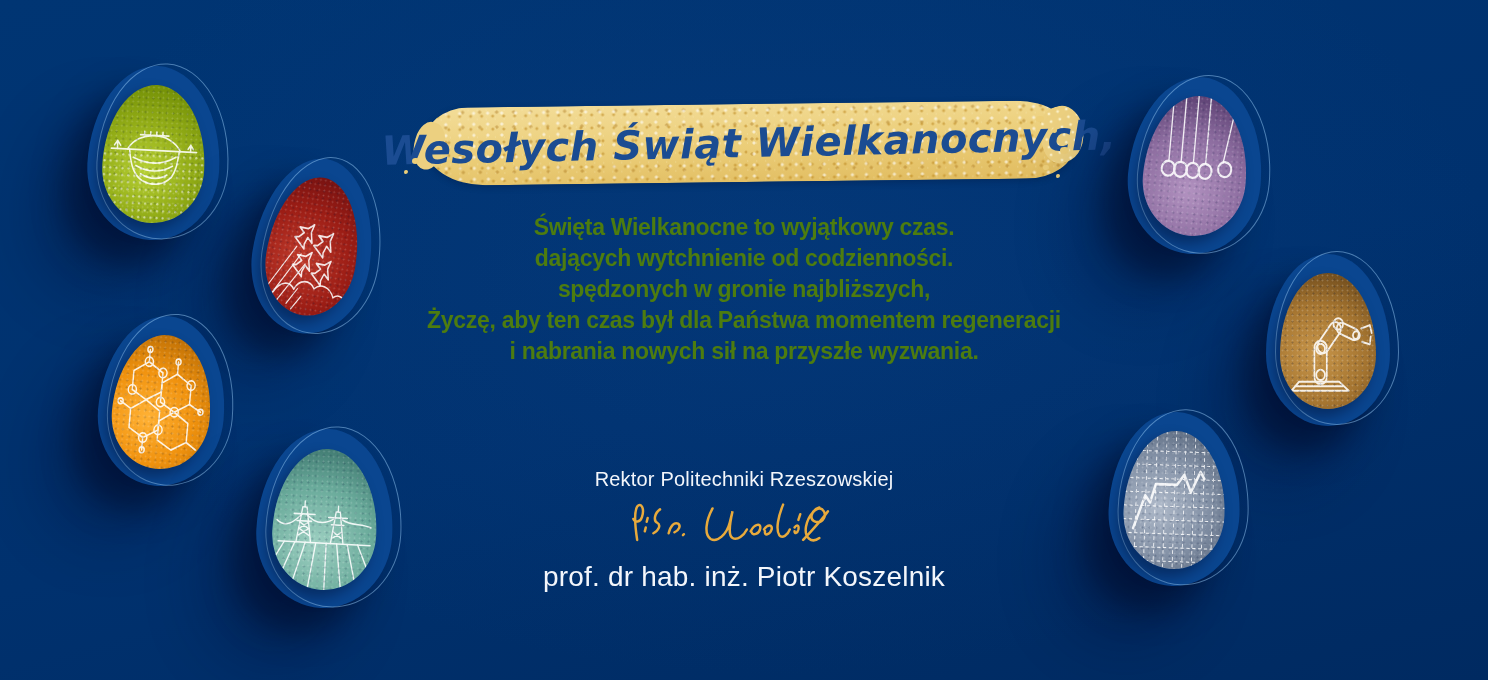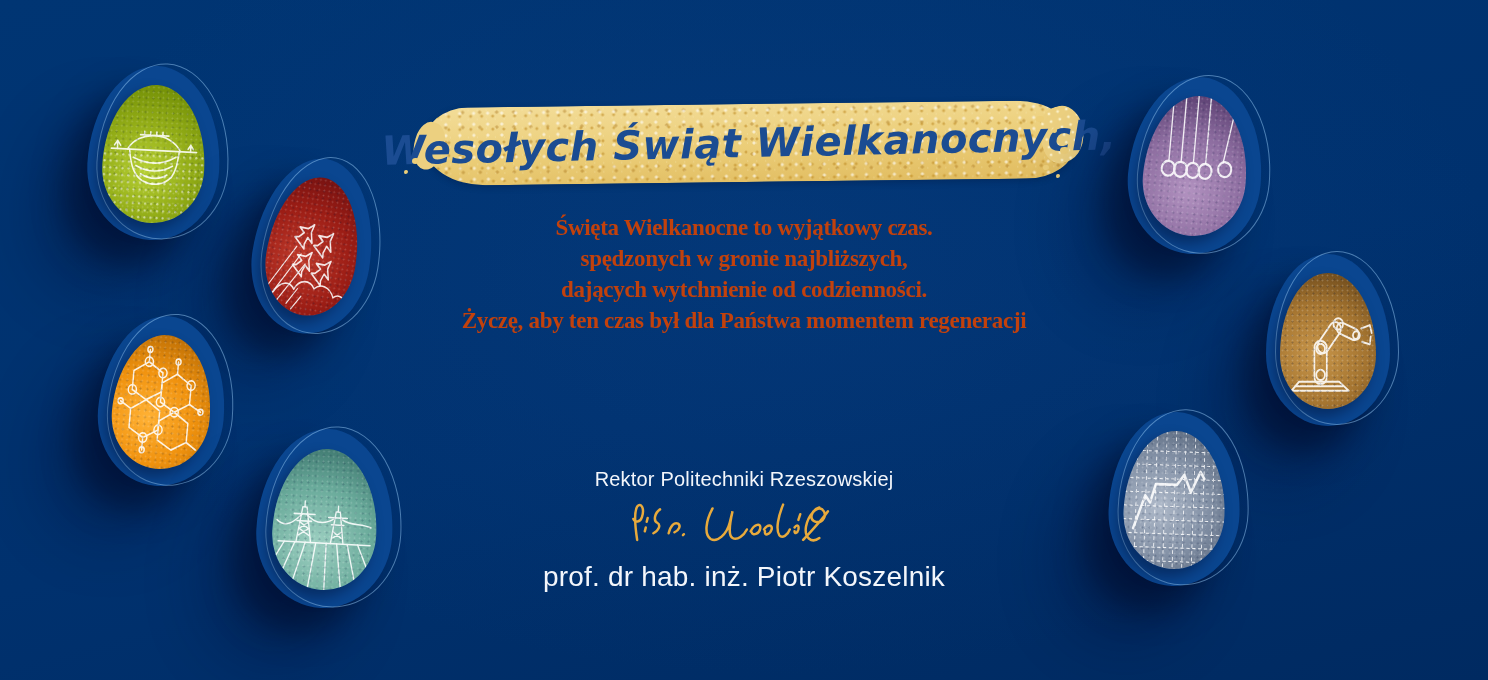--- a/index.html
+++ b/index.html
@@ -39,21 +39,21 @@
   .banner-text{
     position:absolute;inset:0;display:flex;align-items:center;justify-content:center;
     font-family:"DejaVu Sans", sans-serif;font-style:italic;font-weight:800;
     font-size:40px;color:#1b4c92;letter-spacing:.5px;transform:rotate(-1.2deg);
     white-space:nowrap;
   }
 
   
   .message{
     position:absolute;left:374px;top:212px;width:740px;text-align:center;
-    color:#c2410c;font-weight:700;font-size:23px;line-height:31px;letter-spacing:-.3px;font-family:Liberation Serif, serif;
+    color:#4d7c0f;font-weight:700;font-size:23px;line-height:31px;letter-spacing:-.3px;
   }
   .message p{margin:0;}
 
   
   .signoff{position:absolute;left:444px;top:468px;width:600px;text-align:center;color:#f3f6fb;}
   .signoff .role{font-size:20px;font-weight:400;letter-spacing:.2px;}
   .autograph{display:block;margin:6px auto 0 auto;}
   .signoff .name{font-size:28px;font-weight:400;letter-spacing:.2px;margin-top:2px;}
 
   
@@ -113,23 +113,24 @@
 <div class="speck" style="left:1036px;top:116px;width:8px;height:6px;"></div>
 <div class="speck" style="left:1052px;top:128px;width:5px;height:5px;"></div>
 <div class="speck" style="left:1060px;top:147px;width:9px;height:7px;"></div>
 <div class="speck" style="left:1043px;top:165px;width:6px;height:5px;"></div>
 <div class="speck" style="left:1056px;top:174px;width:4px;height:4px;"></div>
 <div class="speck" style="left:412px;top:158px;width:7px;height:6px;"></div>
 <div class="speck" style="left:404px;top:170px;width:4px;height:4px;"></div>
 
 <div class="message">
   <p>Święta Wielkanocne to wyjątkowy czas.</p>
+  <p>dających wytchnienie od codzienności.</p>
   <p>spędzonych w gronie najbliższych,</p>
-  <p>dających wytchnienie od codzienności.</p>
   <p>Życzę, aby ten czas był dla Państwa momentem regeneracji</p>
+  <p>i nabrania nowych sił na przyszłe wyzwania.</p>
 </div>
 
 <div class="signoff">
   <div class="role">Rektor Politechniki Rzeszowskiej</div>
   <svg class="autograph" width="290" height="62" viewBox="0 0 290 65">
     <g stroke="#e8aa3c" stroke-width="2.6" fill="none" stroke-linecap="round">
       <path d="M33 45 C31 32 29 17 33 10 C37 5 41 12 38 21 C36 27 31 27 29 23"></path>
       <path d="M44 22 L43 26 M42 32 L41 36"></path>
       <path d="M57 13 C51 17 50 25 54 27 C58 29 56 35 50 38"></path>
       <path d="M66 38 C68 30 72 26 76 28 C79 30 77 35 72 37 M81 40 L82 39"></path>

